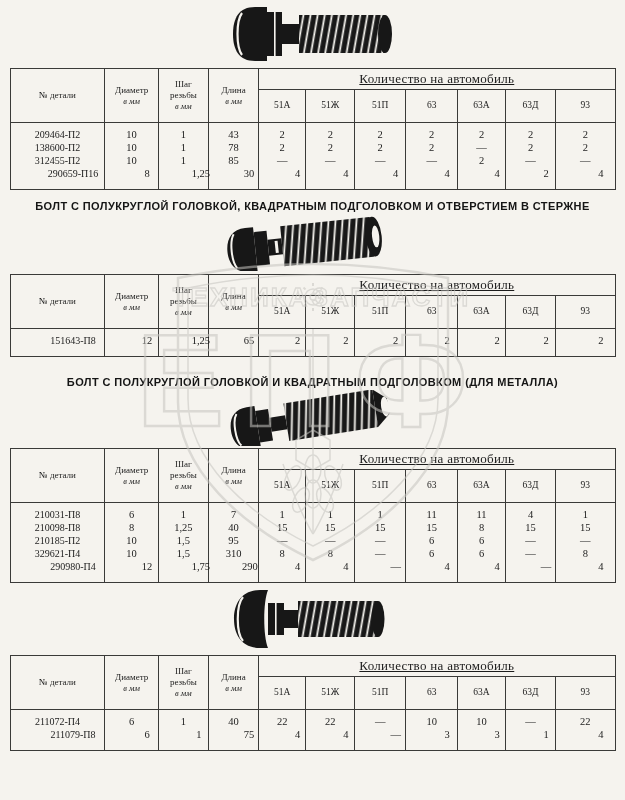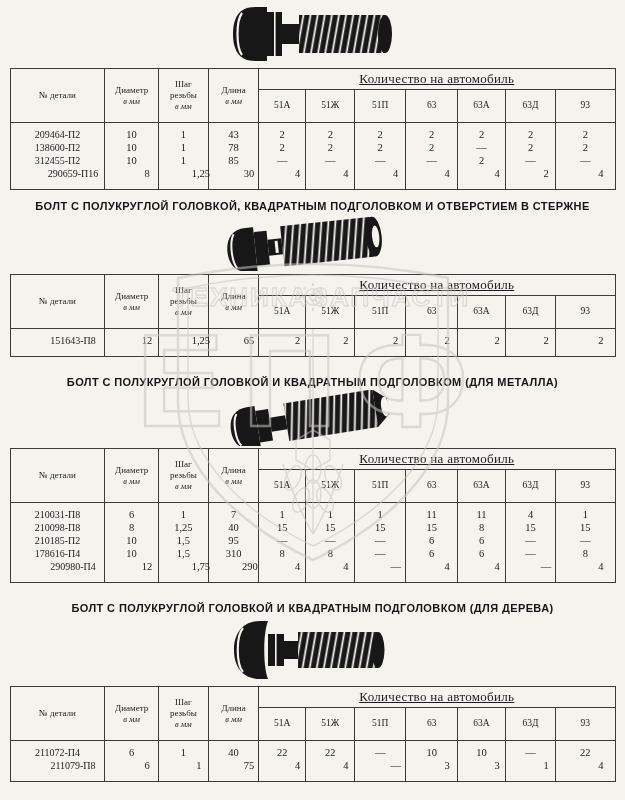--- a/index.html
+++ b/index.html
@@ -369,21 +369,21 @@
             <td>95</td>
             <td>—</td>
             <td>—</td>
             <td>—</td>
             <td>6</td>
             <td>6</td>
             <td>—</td>
             <td>—</td>
           </tr>
           <tr class="">
-            <td class="part">178616-П4</td>
+            <td class="part">329621-П4</td>
             <td>10</td>
             <td>1,5</td>
             <td>310</td>
             <td>8</td>
             <td>8</td>
             <td>—</td>
             <td>6</td>
             <td>6</td>
             <td>—</td>
             <td>8</td>
@@ -398,21 +398,20 @@
             <td>—</td>
             <td>4</td>
             <td>4</td>
             <td>—</td>
             <td>4</td>
           </tr>
         </tbody>
       </table>
     </div>
 
-  <h2 class="sec-title mt8">БОЛТ С ПОЛУКРУГЛОЙ ГОЛОВКОЙ И КВАДРАТНЫМ ПОДГОЛОВКОМ (ДЛЯ ДЕРЕВА)</h2>
   <div class="fig" style="height:68px;margin-top:2px;">
     <svg width="170" height="66" viewBox="0 0 170 66">
       <path fill="#171717" d="M32 4 C14 4 6 17 6 33 C6 49 14 62 32 62 L40 62 C35 50 35 16 40 4 Z"></path>
       <path fill="none" stroke="#f5f3ee" stroke-width="2.2" d="M15 11 C8 19 8 47 15 55"></path>
       <rect x="40" y="17" width="16" height="32" fill="#171717"></rect>
       <rect x="47" y="17" width="1.6" height="32" fill="#f5f3ee"></rect>
       <rect x="56" y="24" width="14" height="18" fill="#171717"></rect>
       <rect x="70" y="15" width="80" height="36" fill="url(#thr)"></rect>
       <ellipse cx="150" cy="33" rx="6.5" ry="18" fill="#171717"></ellipse>
     </svg>

